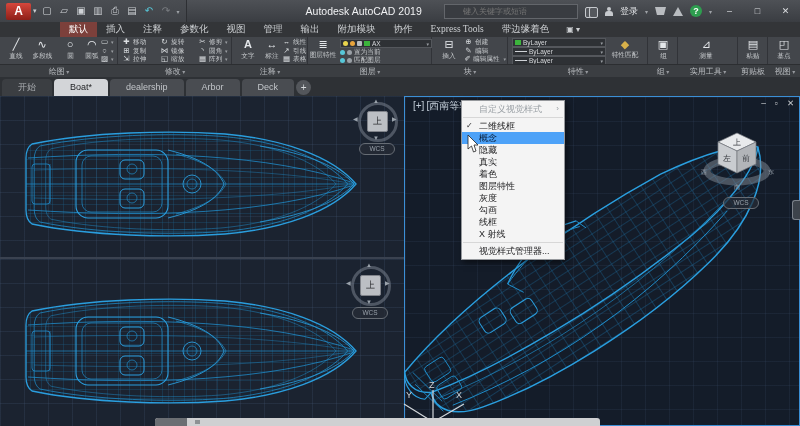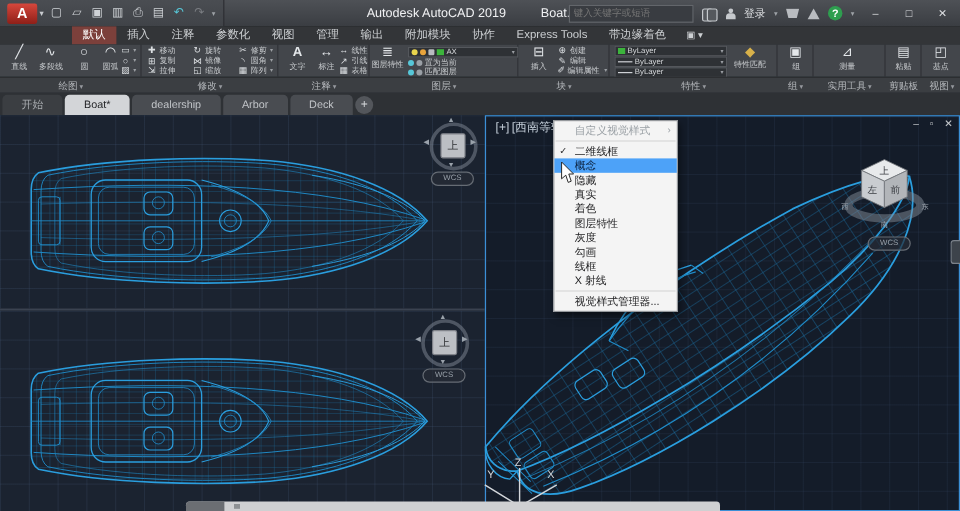--- a/index.html
+++ b/index.html
@@ -16,40 +16,40 @@
     color:#fff;font-weight:bold;font-size:12px;text-align:center;line-height:17px;}
   .logo-caret{font-size:7px;color:#c9ccd0;margin-left:-2px;}
   .qic{font-size:10px;color:#cfd2d6;width:13px;text-align:center;line-height:20px;}
   .qic.teal{color:#57c7d8;}
   .qic.dim{color:#7a7d82;}
   .title-center{position:absolute;left:50%;transform:translateX(-50%);top:0;height:22px;
     line-height:22px;font-size:10.5px;color:#f0f1f3;white-space:nowrap;}
   .title-center .doc{margin-left:26px;}
   .tb-right{position:absolute;right:0;top:0;height:22px;display:flex;align-items:center;gap:7px;padding-right:4px;}
   .searchbox{width:96px;height:13px;background:#393c41;border:1px solid #63666b;
-    font-size:8px;color:#9ba1a7;padding:0 3px;font-family:Liberation Mono, monospace;}
+    font-size:8px;color:#9ba1a7;padding:0 18px;font-family:Liberation Serif, serif;}
   .binoc{position:relative;width:13px;height:9px;}
   .binoc::before,.binoc::after{content:"";position:absolute;top:0;width:7px;height:9px;
     border:1px solid #c6c9cd;border-radius:2px;background:#55585d;}
   .binoc::before{left:0;} .binoc::after{right:0;}
   .person{width:8px;height:9px;position:relative;}
   .person::before{content:"";position:absolute;left:2px;top:0;width:4px;height:4px;border-radius:50%;background:#c6c9cd;}
   .person::after{content:"";position:absolute;left:0;top:4.5px;width:8px;height:4.5px;border-radius:3px 3px 0 0;background:#c6c9cd;}
   .signin{font-size:9px;color:#dfe1e4;}
   .cart{width:11px;height:8px;background:#b9bcc0;clip-path:polygon(0 0,100% 0,82% 100%,18% 100%);}
   .triA{width:0;height:0;border-left:5px solid transparent;border-right:5px solid transparent;border-bottom:9px solid #b9bcc0;}
   .helpq{width:12px;height:12px;border-radius:50%;background:#2e9e4f;color:#fff;font-size:9px;
     text-align:center;line-height:12px;font-weight:bold;}
   .mini-caret{font-size:6px;color:#9ea2a7;}
   .winbtn{width:21px;height:22px;text-align:center;line-height:22px;font-size:9px;color:#dcdee1;}
 
   
   .ribbon-tabs{position:absolute;left:0;top:22px;width:800px;height:15px;background:#333538;
     display:flex;align-items:stretch;padding-left:60px;box-sizing:border-box;}
-  .rtab{padding:0 9px;font-size:9.5px;color:#cdd0d3;line-height:15px;white-space:nowrap;}
+  .rtab{padding:0 9px;font-size:9.5px;color:#cdd0d3;line-height:15px;white-space:nowrap;font-family:Liberation Serif, serif;}
   .rtab.active{background:#7c403b;color:#ffffff;}
   .rtab-more{font-size:8px;color:#cdd0d3;line-height:15px;padding:0 8px;}
 
   
   .ribbon-body{position:absolute;left:0;top:37px;width:800px;height:27px;background:#43464b;}
   .rpanel{position:absolute;top:0;height:27px;border-right:1px solid #313338;box-sizing:border-box;}
   .bigbtn{position:absolute;top:1px;display:flex;flex-direction:column;align-items:center;width:28px;}
   .bigbtn .ic{font-size:11px;line-height:13px;color:#e4e7ea;}
   .bigbtn .lb{font-size:7px;color:#c7cacd;white-space:nowrap;transform:scale(.95);}
   .bigbtn .lb2{font-size:7px;color:#c7cacd;white-space:normal;text-align:center;line-height:7px;transform:scale(.95);}

